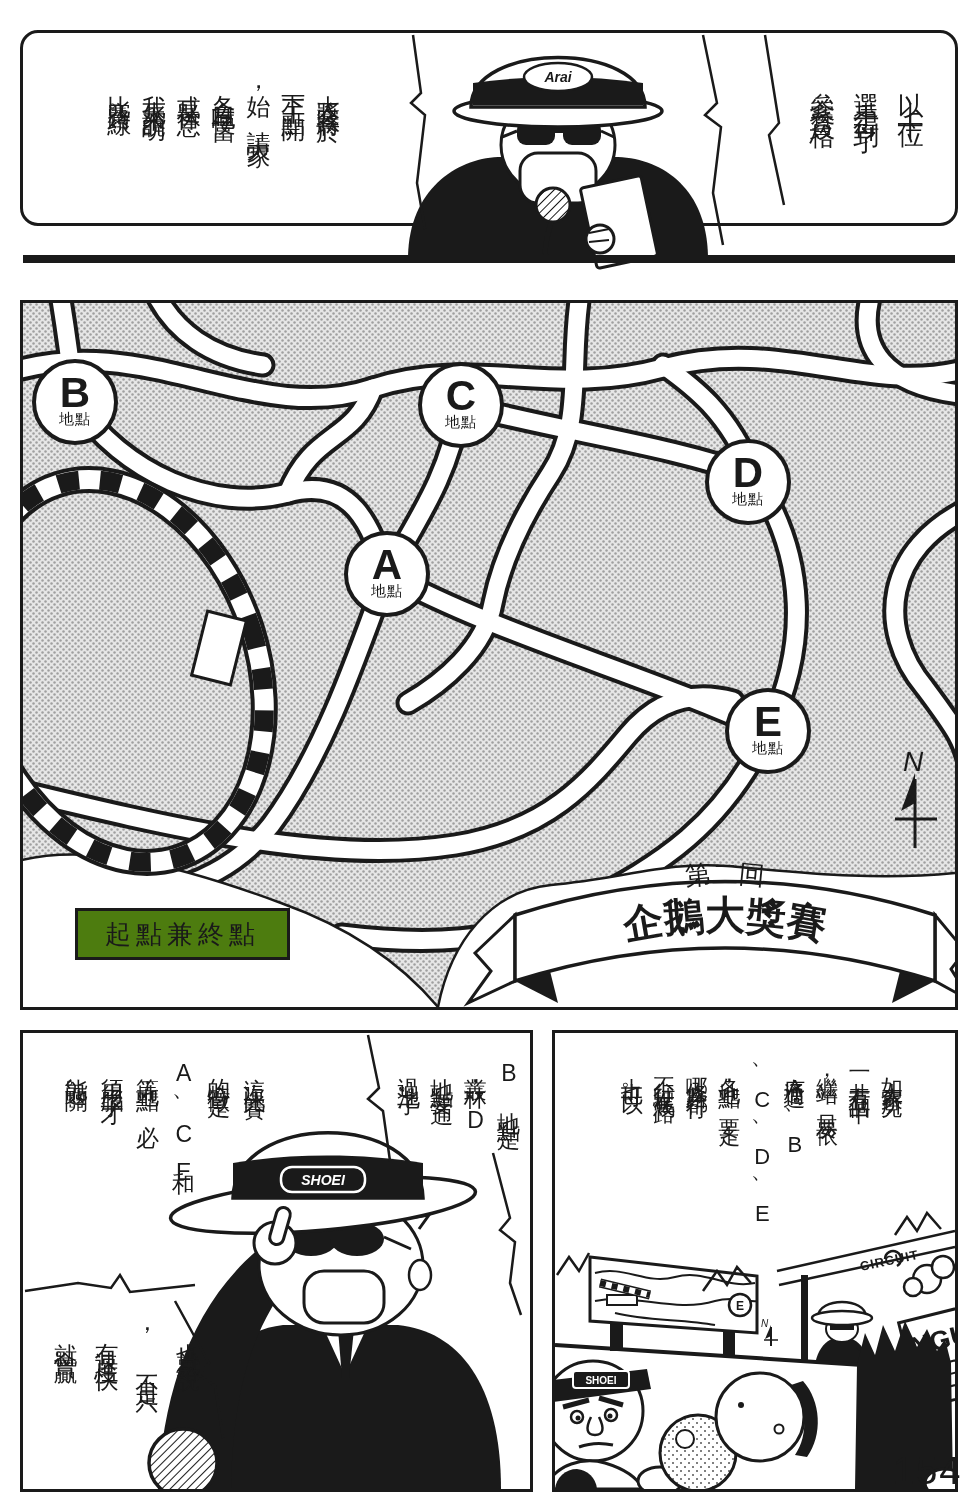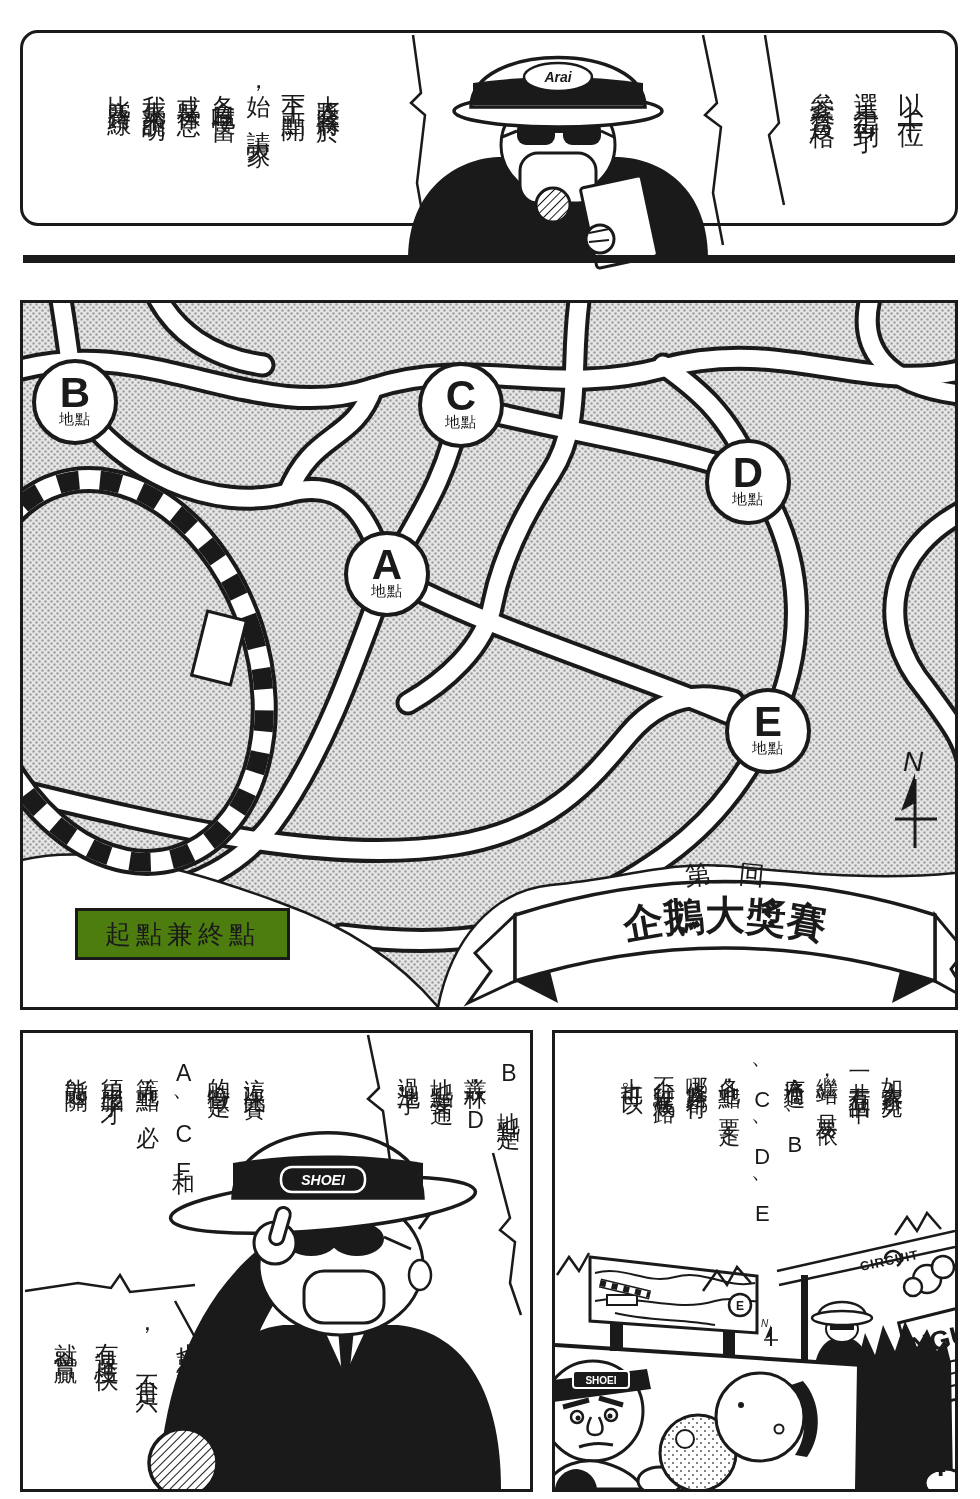--- a/index.html
+++ b/index.html
@@ -8,21 +8,21 @@
   .panel{position:absolute;border:3px solid #1a1a1a;background:#fff;box-sizing:border-box;z-index:1;}
   .panel > svg{position:absolute;top:0;left:0;}
   .vtext{position:absolute;writing-mode:vertical-rl;text-orientation:upright;white-space:pre-line;
          color:#1a1a1a;z-index:6;font-weight:500;}
   .loc{position:absolute;width:86px;height:86px;border:4px solid #1a1a1a;border-radius:50%;background:#fff;
        display:flex;flex-direction:column;align-items:center;justify-content:center;z-index:5;box-sizing:border-box;}
   .loc .letter{font-size:42px;font-weight:900;line-height:.85;}
   .loc .lbl{font-size:15px;margin-top:0;letter-spacing:1px;}
   .startbox{position:absolute;left:75px;top:908px;width:215px;height:52px;border:3px solid #1a1a1a;background:#4d7c0f;
        display:flex;align-items:center;justify-content:center;font-size:26px;letter-spacing:5px;z-index:5;box-sizing:border-box;}
-  #pagenum{position:absolute;left:893px;top:1450px;font-size:29px;font-weight:bold;letter-spacing:2px;z-index:6;}
+  #pagenum{position:absolute;left:893px;top:1450px;font-size:38px;font-weight:normal;letter-spacing:2px;z-index:6;}
   .zz{stroke:#1a1a1a;stroke-width:2.5;fill:none;}
 </style>
 </head>
 <body>
 
 <div id="page">
 
   <div class="panel" style="left:20px;top:30px;width:938px;height:196px;border-radius:18px;">
     <svg width="932" height="254" viewBox="0 0 932 254">
       <defs>

